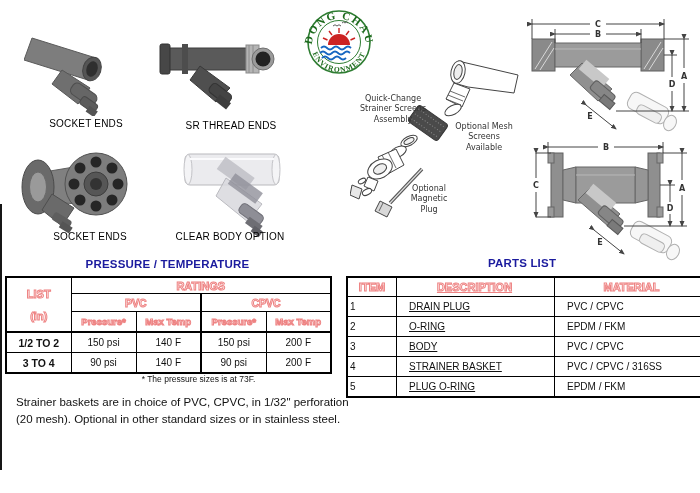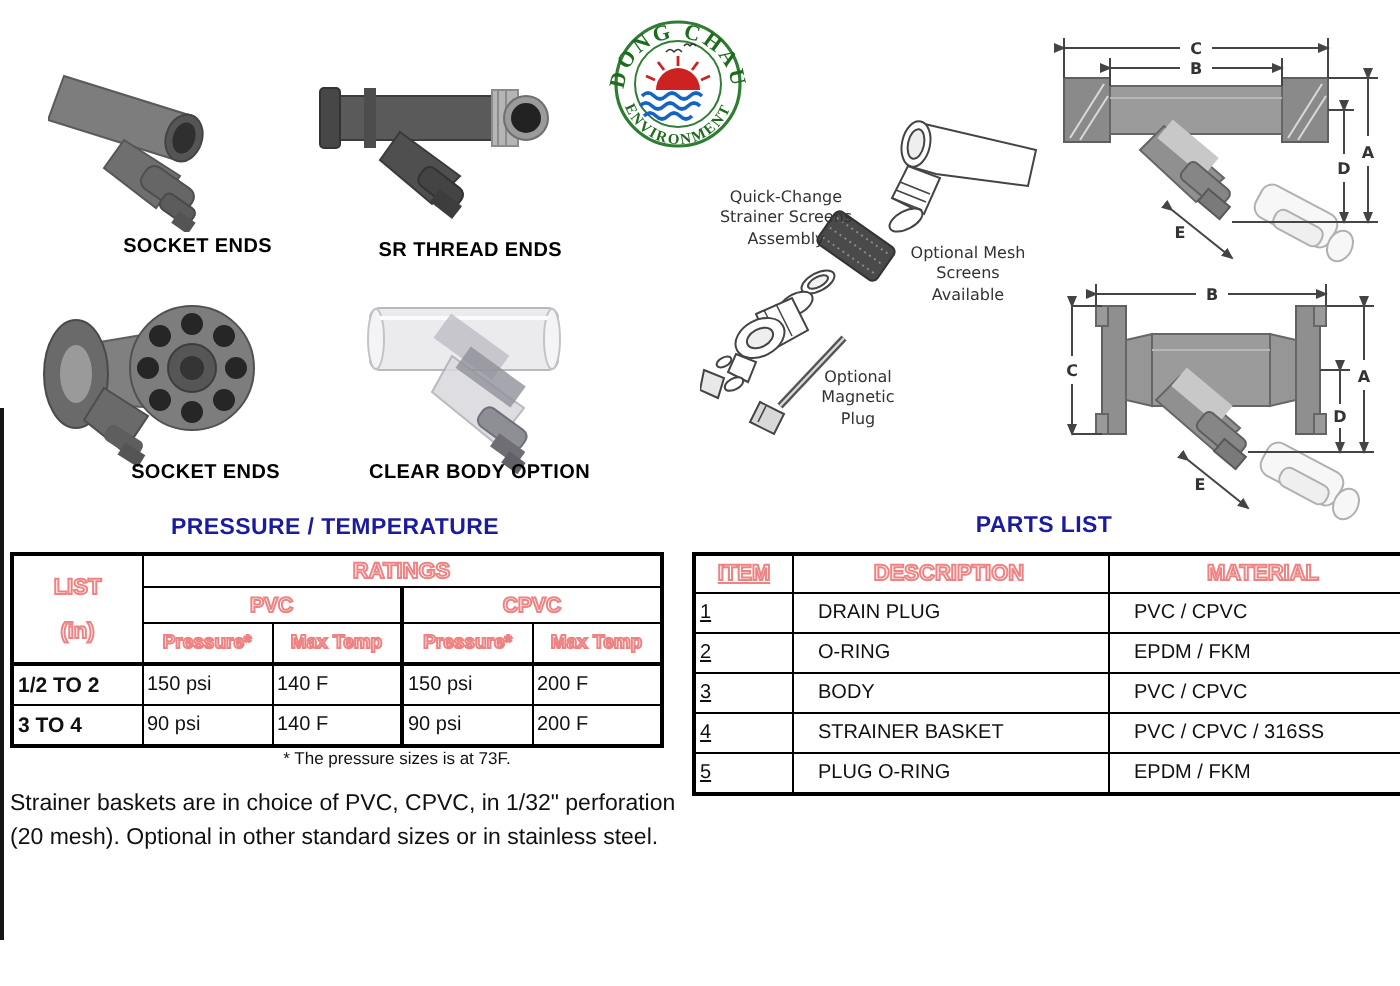--- a/index.html
+++ b/index.html
@@ -2,45 +2,45 @@
 <html><head>
 <meta charset="utf-8">
 <style>
   html,body{margin:0;padding:0;background:#fff;}
   #page{position:relative;width:700px;height:493px;background:#ffffff;overflow:hidden;
         font-family:"Liberation Sans",sans-serif;color:#111;}
   .abs{position:absolute;}
   
   .sec-title{font-weight:bold;font-size:11.5px;color:#1b1b9e;text-align:center;letter-spacing:.2px;}
   
-  .photo-label{font-weight:bold;font-size:10px;color:#000;text-align:right;letter-spacing:.2px;}
+  .photo-label{font-weight:normal;font-size:10px;color:#000;text-align:center;letter-spacing:.2px;}
   
   .diag-label{font-family:"DejaVu Sans",sans-serif;font-size:8px;line-height:1.3;color:#333;
               text-align:center;white-space:pre-line;}
   
   table{border-collapse:collapse;}
   .dtable{position:absolute;border:2px solid #000;background:#fff;}
   .dtable th,.dtable td{border:1px solid #000;padding:0 2px;}
   .hollow{color:#fff;-webkit-text-stroke:1px #ee8383;font-weight:bold;font-family:"Liberation Sans",sans-serif;}
   .ptab{left:5px;top:276px;width:325px;table-layout:fixed;}
   .ptab col{width:65px;}
   .ptab .r1 th{height:15px;font-size:11px;}
   .ptab .r2 th{height:17px;font-size:10.5px;}
   .ptab .r3 th{height:19px;font-size:9.5px;}
-  .ptab td{height:19px;font-size:10px;}
+  .ptab td{height:19px;text-align:center;font-size:10px;}
   .ptab .size-col{font-weight:bold;font-size:10.5px;}
   .size-cell{font-size:10.5px;border-bottom:2px solid #000 !important;}
   .thick-b{border-bottom:2px solid #000 !important;}
   .thick-r{border-right:2px solid #000 !important;}
   .footnote{font-size:8.5px;color:#111;text-align:center;}
   .ltab{left:346px;top:276px;width:352px;table-layout:fixed;}
   .ltab th{height:18px;font-size:11px;}
   .ltab td{height:19px;font-size:10px;}
-  .ltab .c-item{width:44px;text-decoration:underline;}
-  .ltab .c-desc{width:155px;text-align:left;padding-left:12px;}
+  .ltab .c-item{width:44px;}
+  .ltab .c-desc{width:155px;text-align:left;padding-left:12px;text-decoration:underline;}
   .ltab .c-mat{width:153px;text-align:left;padding-left:12px;}
   
   .note-par{font-size:11.5px;line-height:1.5;color:#111;}
   
   .scanline{left:0;top:204px;width:2px;height:266px;background:#161616;}
   svg text{font-family:"DejaVu Sans",sans-serif;}
   .dimL{font-size:8px;font-weight:bold;fill:#333;}
 </style>
 </head>
 <body>
@@ -393,15 +393,15 @@
       <td class="c-mat">PVC / CPVC / 316SS</td>
     </tr>
     <tr>
       <td class="c-item">5</td>
       <td class="c-desc">PLUG O-RING</td>
       <td class="c-mat">EPDM / FKM</td>
     </tr>
   </tbody>
     </table>
 
-  <div class="abs note-par" style="left:5px;top:394px;width:348px;">Strainer baskets are in choice of PVC, CPVC, in 1/32" perforation (20 mesh). Optional in other standard sizes  or in stainless steel.</div>
+  <div class="abs note-par" style="left:16px;top:394px;width:348px;">Strainer baskets are in choice of PVC, CPVC, in 1/32" perforation (20 mesh). Optional in other standard sizes  or in stainless steel.</div>
 
 </div>
 
 </body></html>

